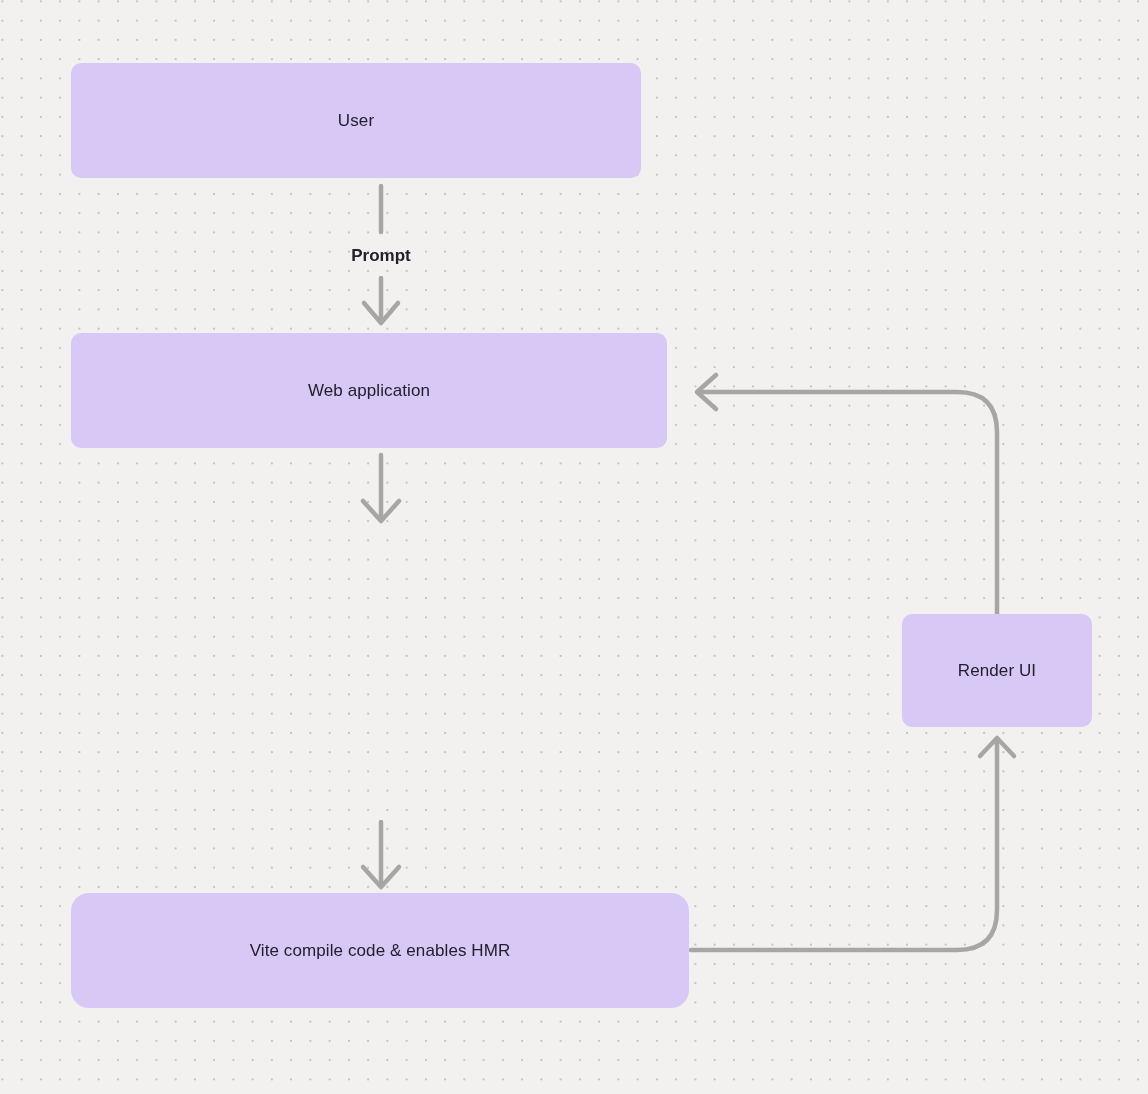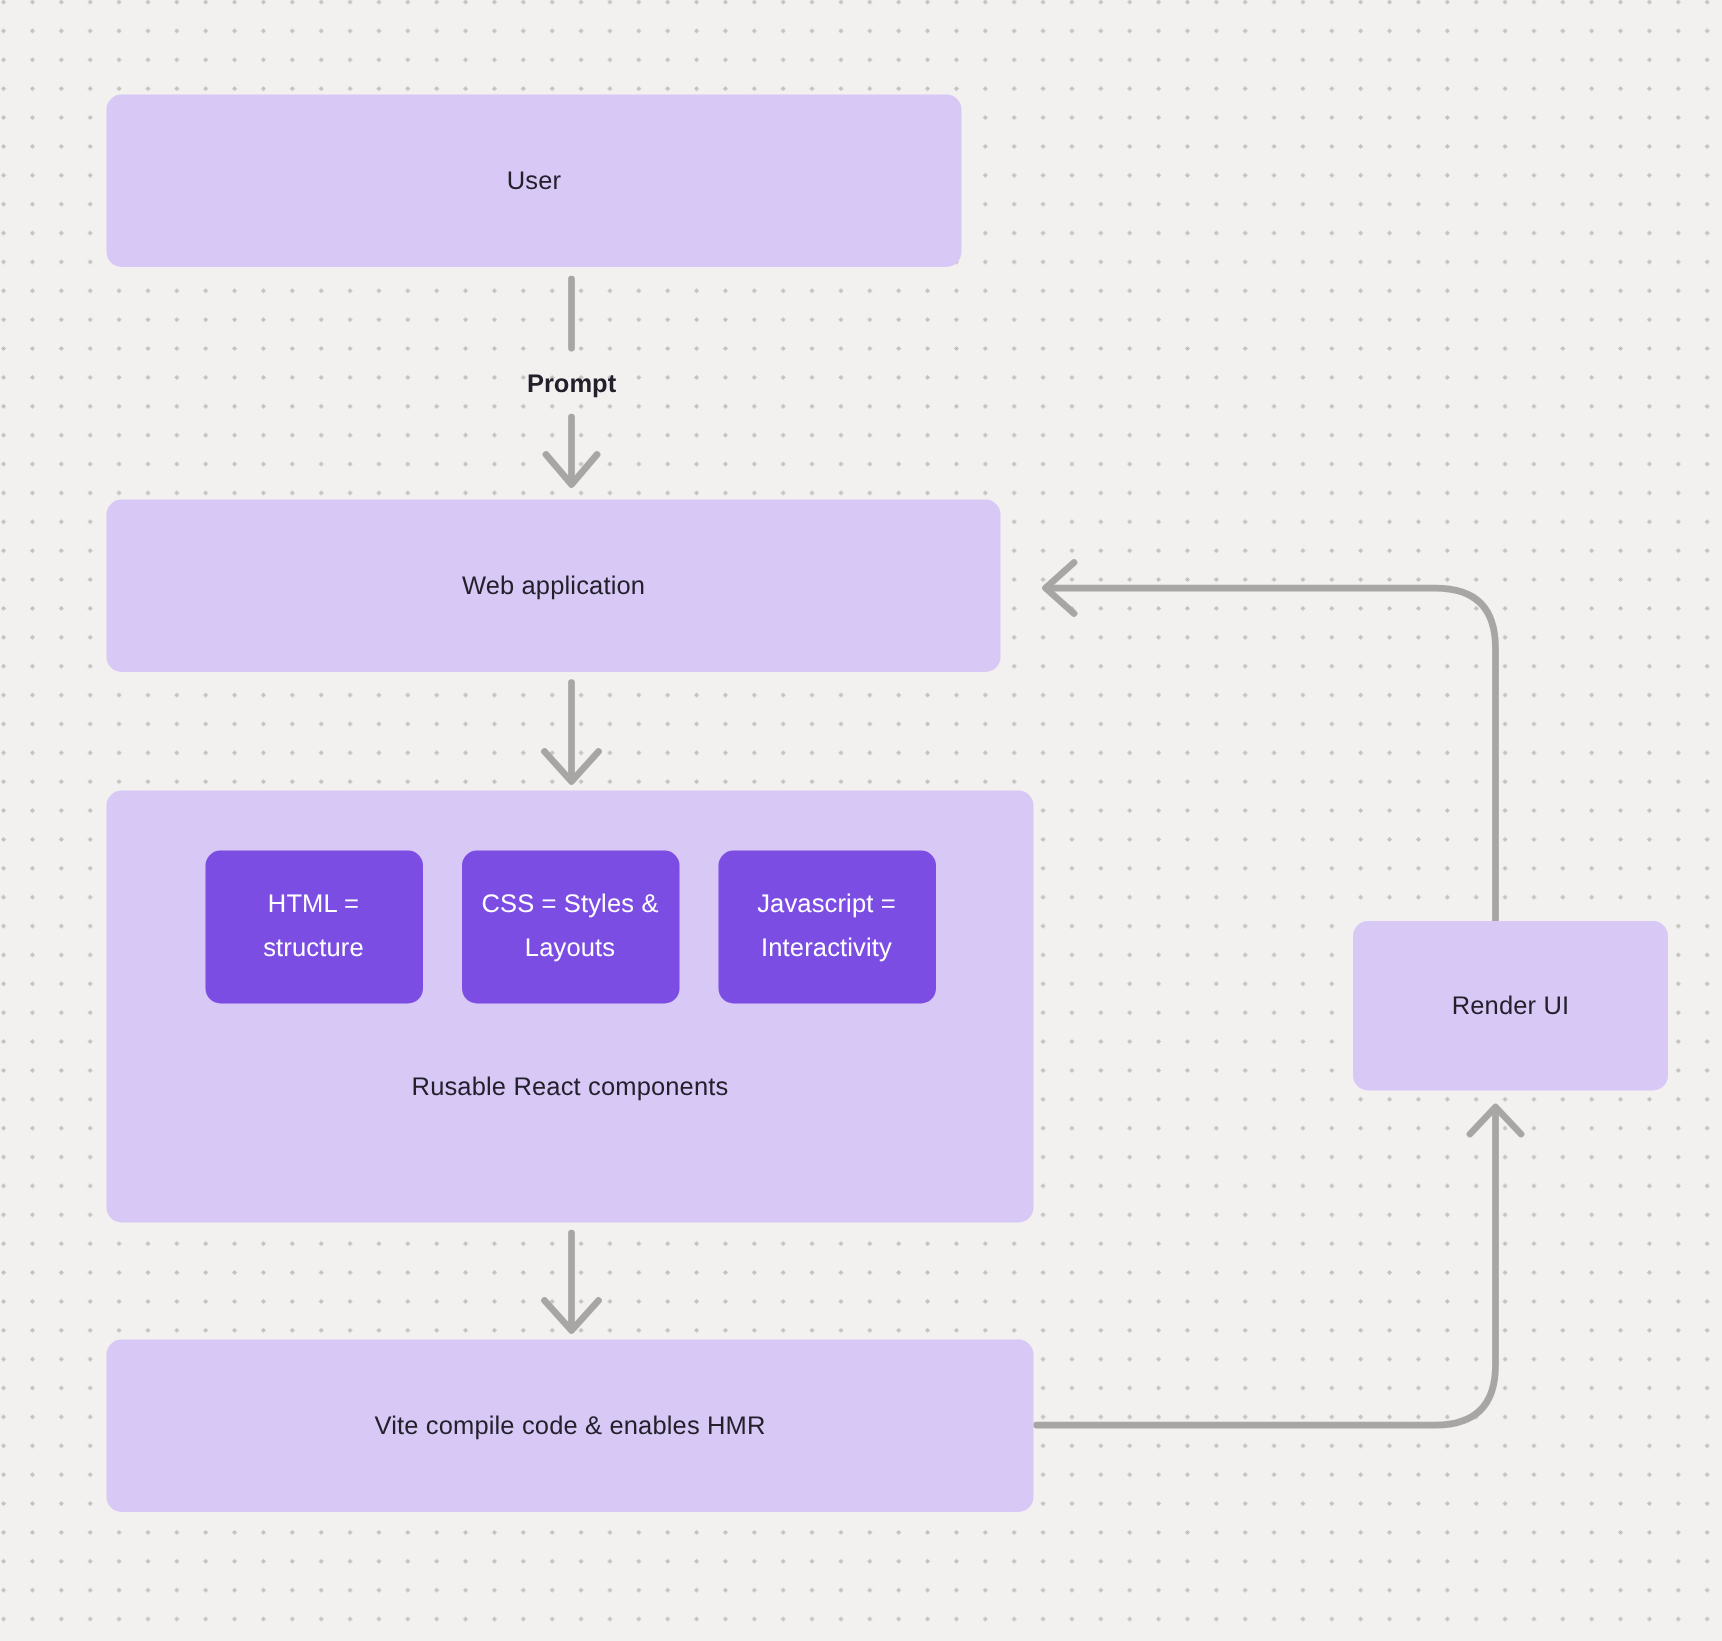--- a/index.html
+++ b/index.html
@@ -38,22 +38,22 @@
     align-items: center;
     justify-content: center;
     color: #23202b;
     font-size: 17px;
     font-weight: 500;
     letter-spacing: 0.1px;
   }
   .node-user            { left: 71px;  top: 63px;  width: 570px; height: 115px; }
   .node-webapp          { left: 71px;  top: 333px; width: 596px; height: 115px; }
   .node-container       { left: 71px;  top: 527px; width: 618px; height: 288px; display: block; }
-  .node-vite            { left: 71px;  top: 893px; width: 618px; height: 115px; }
-  .node-render          { left: 902px; top: 614px; width: 210px; height: 113px; }
+  .node-vite            { left: 71px;  top: 893px; width: 618px; height: 115px; border-radius: 18px; }
+  .node-render          { left: 902px; top: 614px; width: 190px; height: 113px; }
   .chip-row {
     position: absolute;
     left: 0; top: 40px;
     width: 100%;
     display: flex;
     justify-content: center;
     gap: 26px;
   }
   .chip {
     width: 145px;
@@ -120,34 +120,20 @@
   <div class="node node-user">
     <span>User</span>
   </div>
 
   <div class="edge-label">Prompt</div>
 
   <div class="node node-webapp">
     <span>Web application</span>
   </div>
 
-  <div class="node node-container">
-    <div class="chip-row">
-      <div class="chip">
-        <span>HTML = structure</span>
-      </div>
-      <div class="chip">
-        <span>CSS = Styles &amp; Layouts</span>
-      </div>
-      <div class="chip">
-        <span>Javascript = Interactivity</span>
-      </div>
-    </div>
-    <div class="container-caption">Rusable React components</div>
-  </div>
 
   <div class="node node-vite">
     <span>Vite compile code &amp; enables HMR</span>
   </div>
 
   <div class="node node-render">
     <span>Render UI</span>
   </div>
 
 </div>

